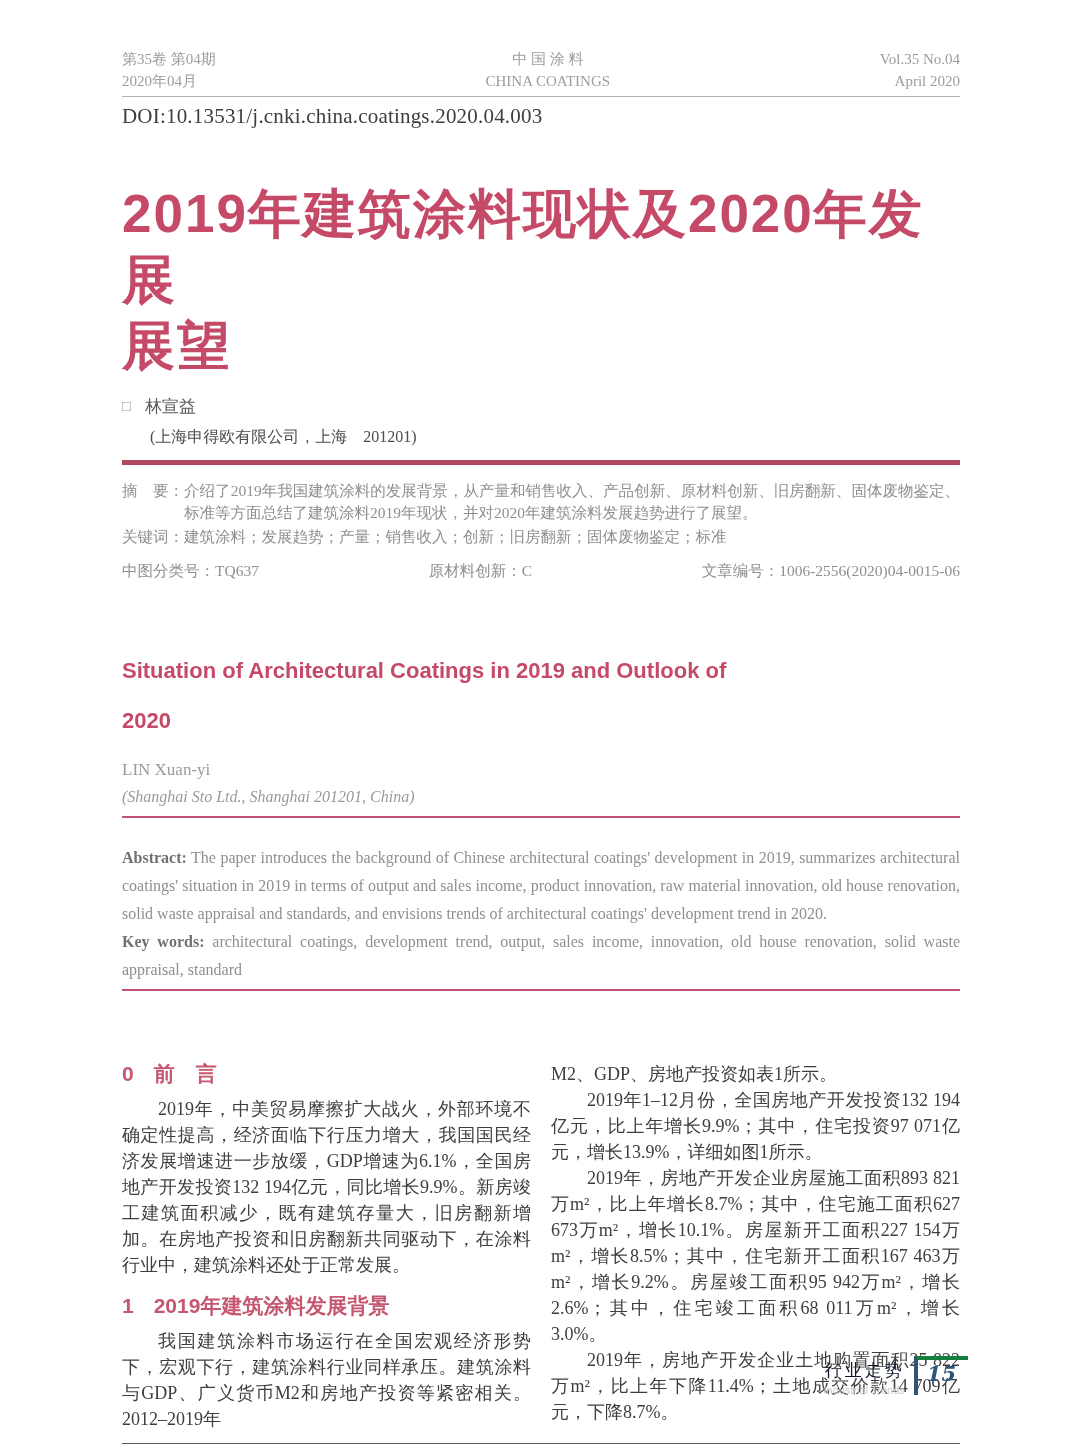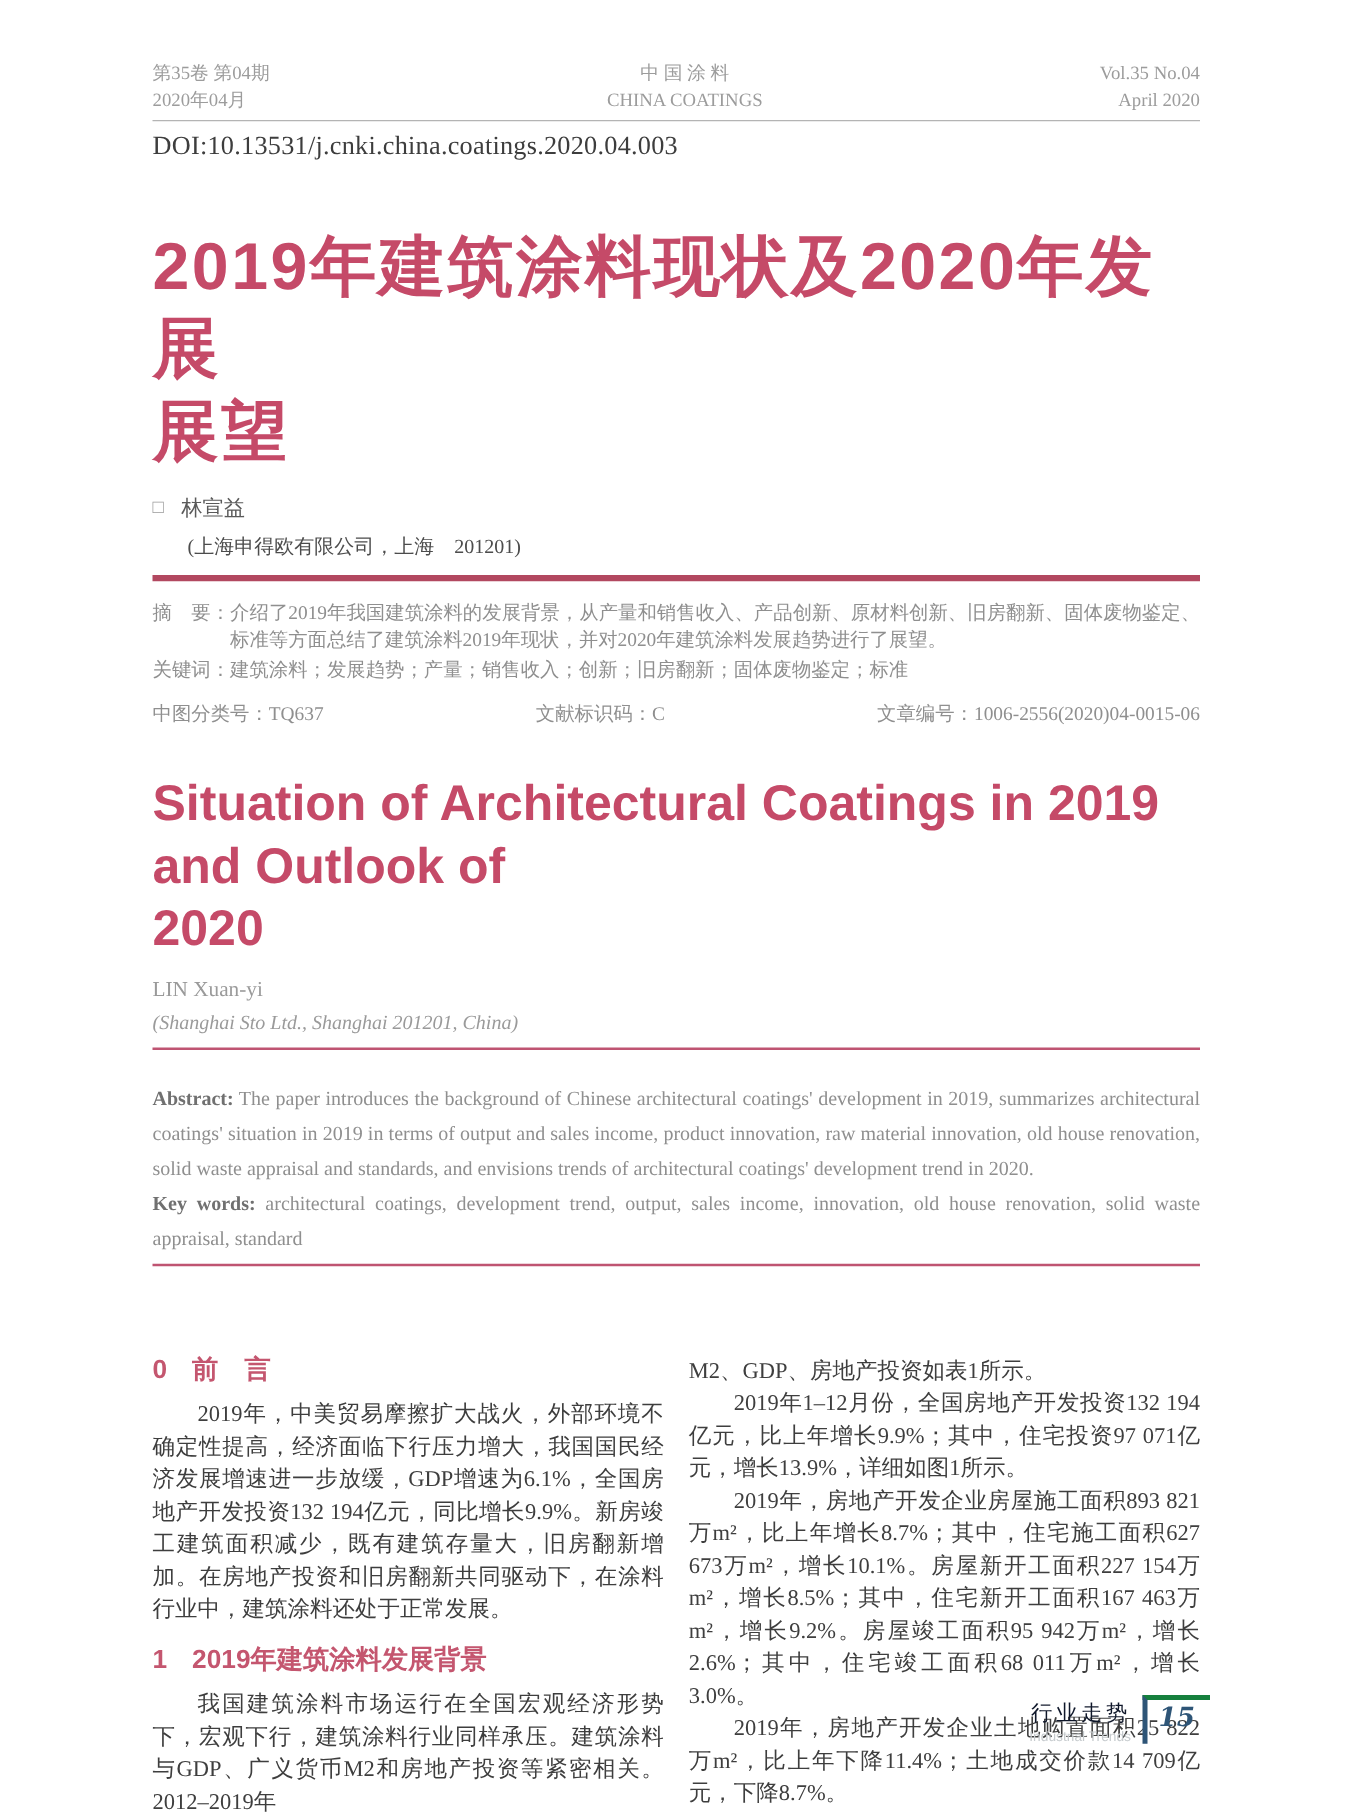--- a/index.html
+++ b/index.html
@@ -32,23 +32,23 @@
   .thick-rule { height:5px; background:#b24860; margin-top:12px; }
 
   
   .abs-block { margin-top:15px; color:#8f8f8f; font-size:15.5px; line-height:22px; text-align:justify; }
   .abs-hang { padding-left:62px; text-indent:-62px; }
   .kw-row { margin-top:2px; }
   .clc-row { display:flex; justify-content:space-between; margin-top:13px;
              color:#8f8f8f; font-size:15.5px; }
 
   
-  .en-title { margin-top:36px; color:#c54a68;
+  .en-title { margin-top:64px; color:#c54a68;
               font-family:"Liberation Sans","DejaVu Sans",sans-serif;
-              font-weight:bold; font-size:40px; line-height:50px; }
+              font-weight:bold; font-size:22px; line-height:50px; }
   .en-author { margin-top:14px; color:#9a9a9a; font-size:17px;
                font-family:Liberation Serif, serif; }
   .en-affil { margin-top:8px; color:#9a9a9a; font-size:16px; font-style:italic; }
   .thin-rule { border-top:2px solid #bf5472; margin-top:10px; }
   .en-abs { margin-top:26px; color:#8f8f8f; font-size:16px; line-height:28px; text-align:justify; }
   .en-lbl { font-weight:bold; color:#707070; }
   .thin-rule2 { border-top:2px solid #bf5472; margin-top:5px; }
 
   
   .body-cols { margin-top:70px; display:flex; gap:20px; }
@@ -111,21 +111,21 @@
 
     <div class="thick-rule"></div>
 
     <div class="abs-block">
       <p class="abs-hang"><span class="abs-lbl">摘　要：</span><span>介绍了2019年我国建筑涂料的发展背景，从产量和销售收入、产品创新、原材料创新、旧房翻新、固体废物鉴定、标准等方面总结了建筑涂料2019年现状，并对2020年建筑涂料发展趋势进行了展望。</span></p>
       <p class="kw-row"><span>关键词：</span><span>建筑涂料；发展趋势；产量；销售收入；创新；旧房翻新；固体废物鉴定；标准</span></p>
     </div>
 
     <div class="clc-row">
       <span>中图分类号：TQ637</span>
-      <span>文献标识码：C</span>
+      <span>原材料创新：C</span>
       <span>文章编号：1006-2556(2020)04-0015-06</span>
     </div>
 
     <h2 class="en-title">
       <div>Situation of Architectural Coatings in 2019 and Outlook of</div>
       <div>2020</div>
     </h2>
     <div class="en-author">LIN Xuan-yi</div>
     <div class="en-affil">(Shanghai Sto Ltd., Shanghai 201201, China)</div>
 

